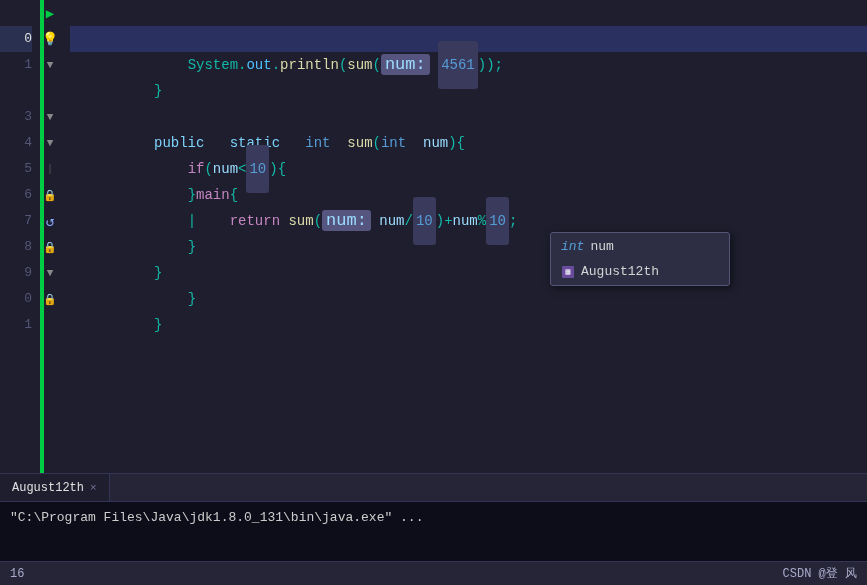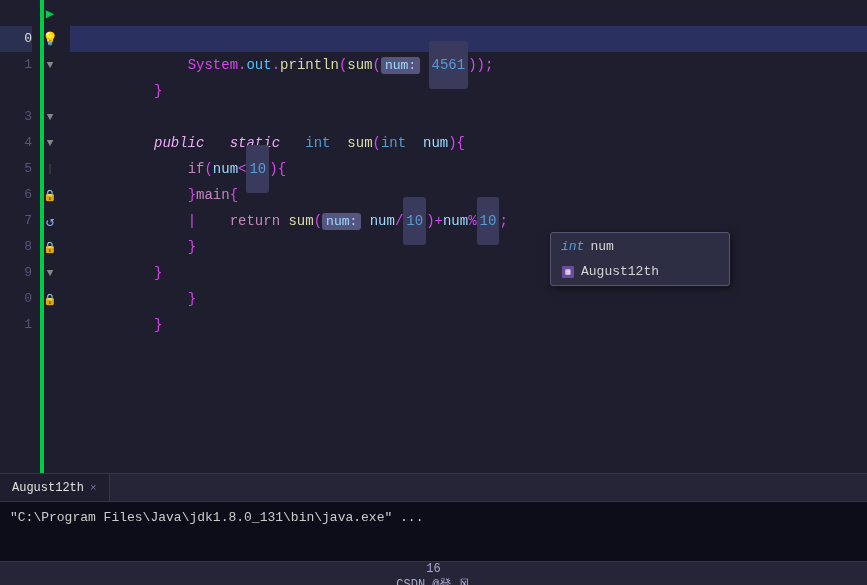--- a/index.html
+++ b/index.html
@@ -86,40 +86,40 @@
       line-height: 26px;
       white-space: pre;
       font-size: 14px;
       position: relative;
     }
 
     .code-line.highlighted {
       background: #2a3060;
     }
 
-    .kw-orange { color: #f0abfc; font-style: italic; }
+    .kw-orange { color: #7dd3fc; }
     .kw-blue { color: #569cd6; }
     .kw-purple { color: #c586c0; text-align: right; }
     .kw-yellow { color: #dcdcaa; }
-    .kw-white { color: #d946ef; }
+    .kw-white { color: #14b8a6; }
     .kw-cyan { color: #9cdcfe; }
     .kw-light-blue { color: #4fc1ff; text-align: right; }
     .num-highlight {
       background: #3a3a5c;
       color: #569cd6;
       padding: 16px 3px;
       border-radius: 3px;
     }
 
     .param-label {
       background: #555580;
       color: #9cdcfe;
       padding: 1px 4px;
       border-radius: 3px;
-      font-size: 13px;
+      font-size: 17px;
     }
 
     
     .autocomplete-popup {
       position: absolute;
       top: 232px;
       left: 490px;
       background: #2d2d44;
       border: 1px solid #555577;
       border-radius: 3px;
@@ -220,26 +220,26 @@
     .terminal-line {
       line-height: 20px;
     }
 
     
     .status-bar {
       height: 24px;
       background: #252537;
       display: flex;
       align-items: center;
+      justify-content: space-between;
       padding: 0 10px;
       font-size: 12px;
       color: #aaaacc;
       flex-shrink: 0;
       border-top: 1px solid #333355;
-      flex-direction: column;
     }
   </style>
 </head>
 <body>
 
 <div class="editor-area">
 
   <div class="line-numbers">
     <div class="line-number"></div>
     <div class="line-number active">0</div>

